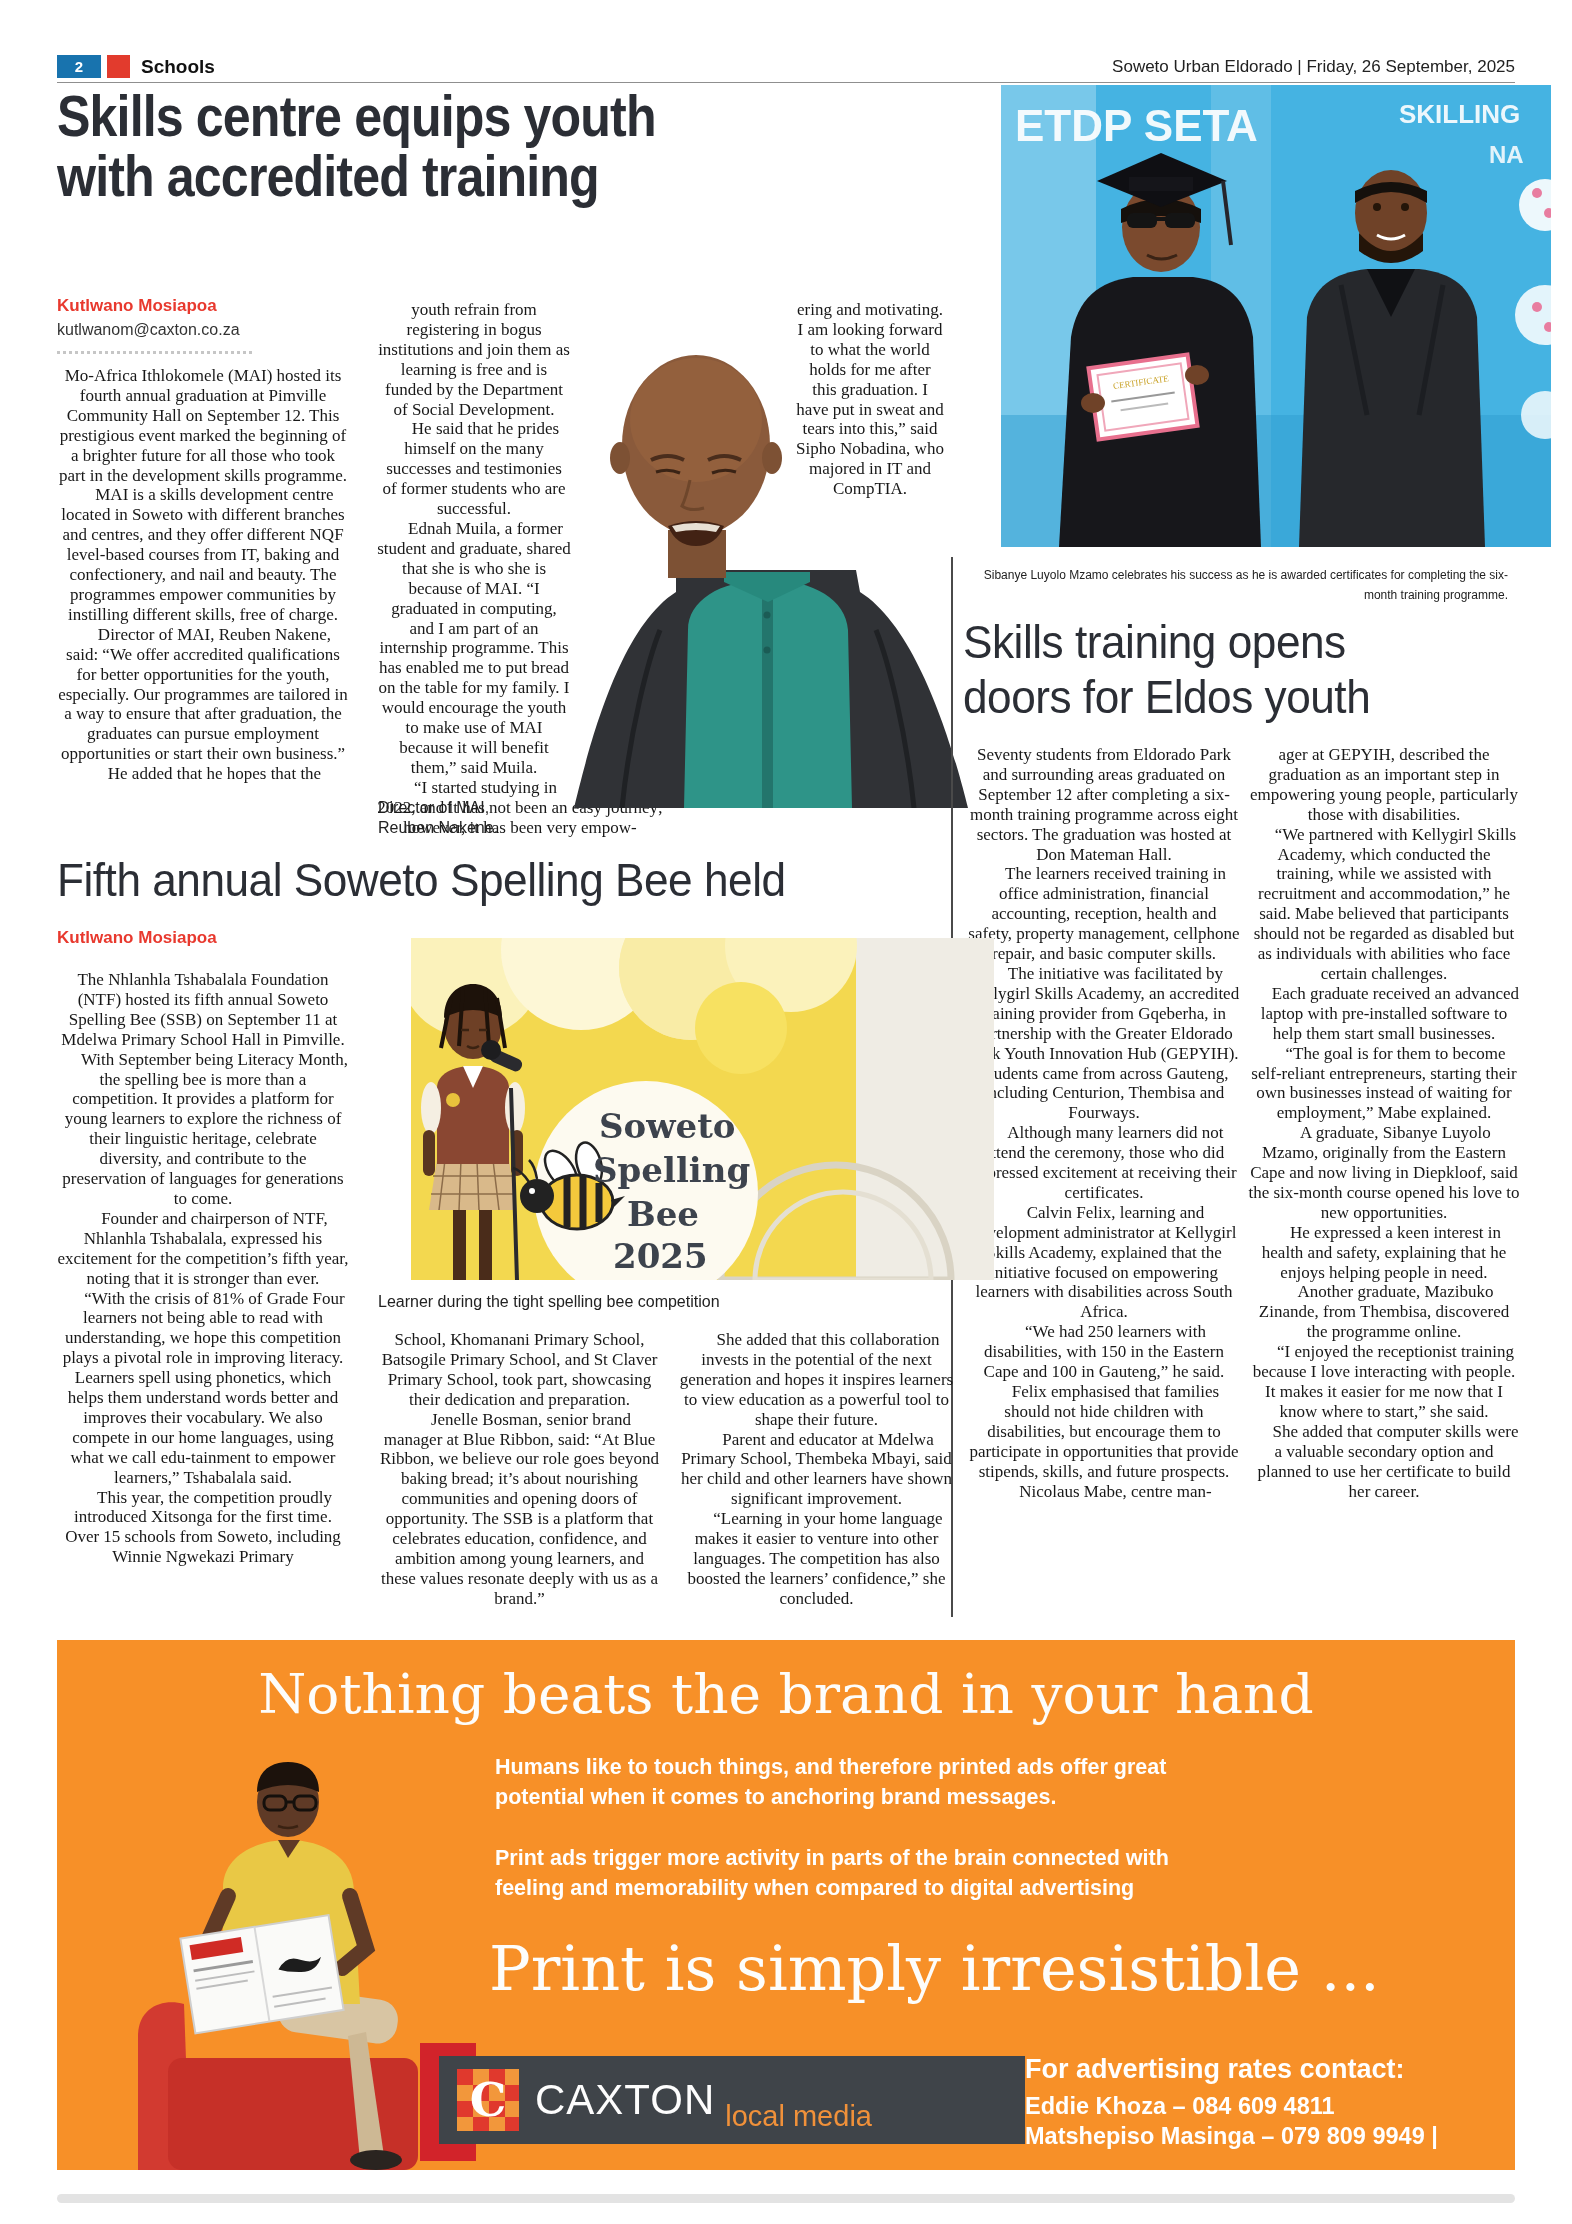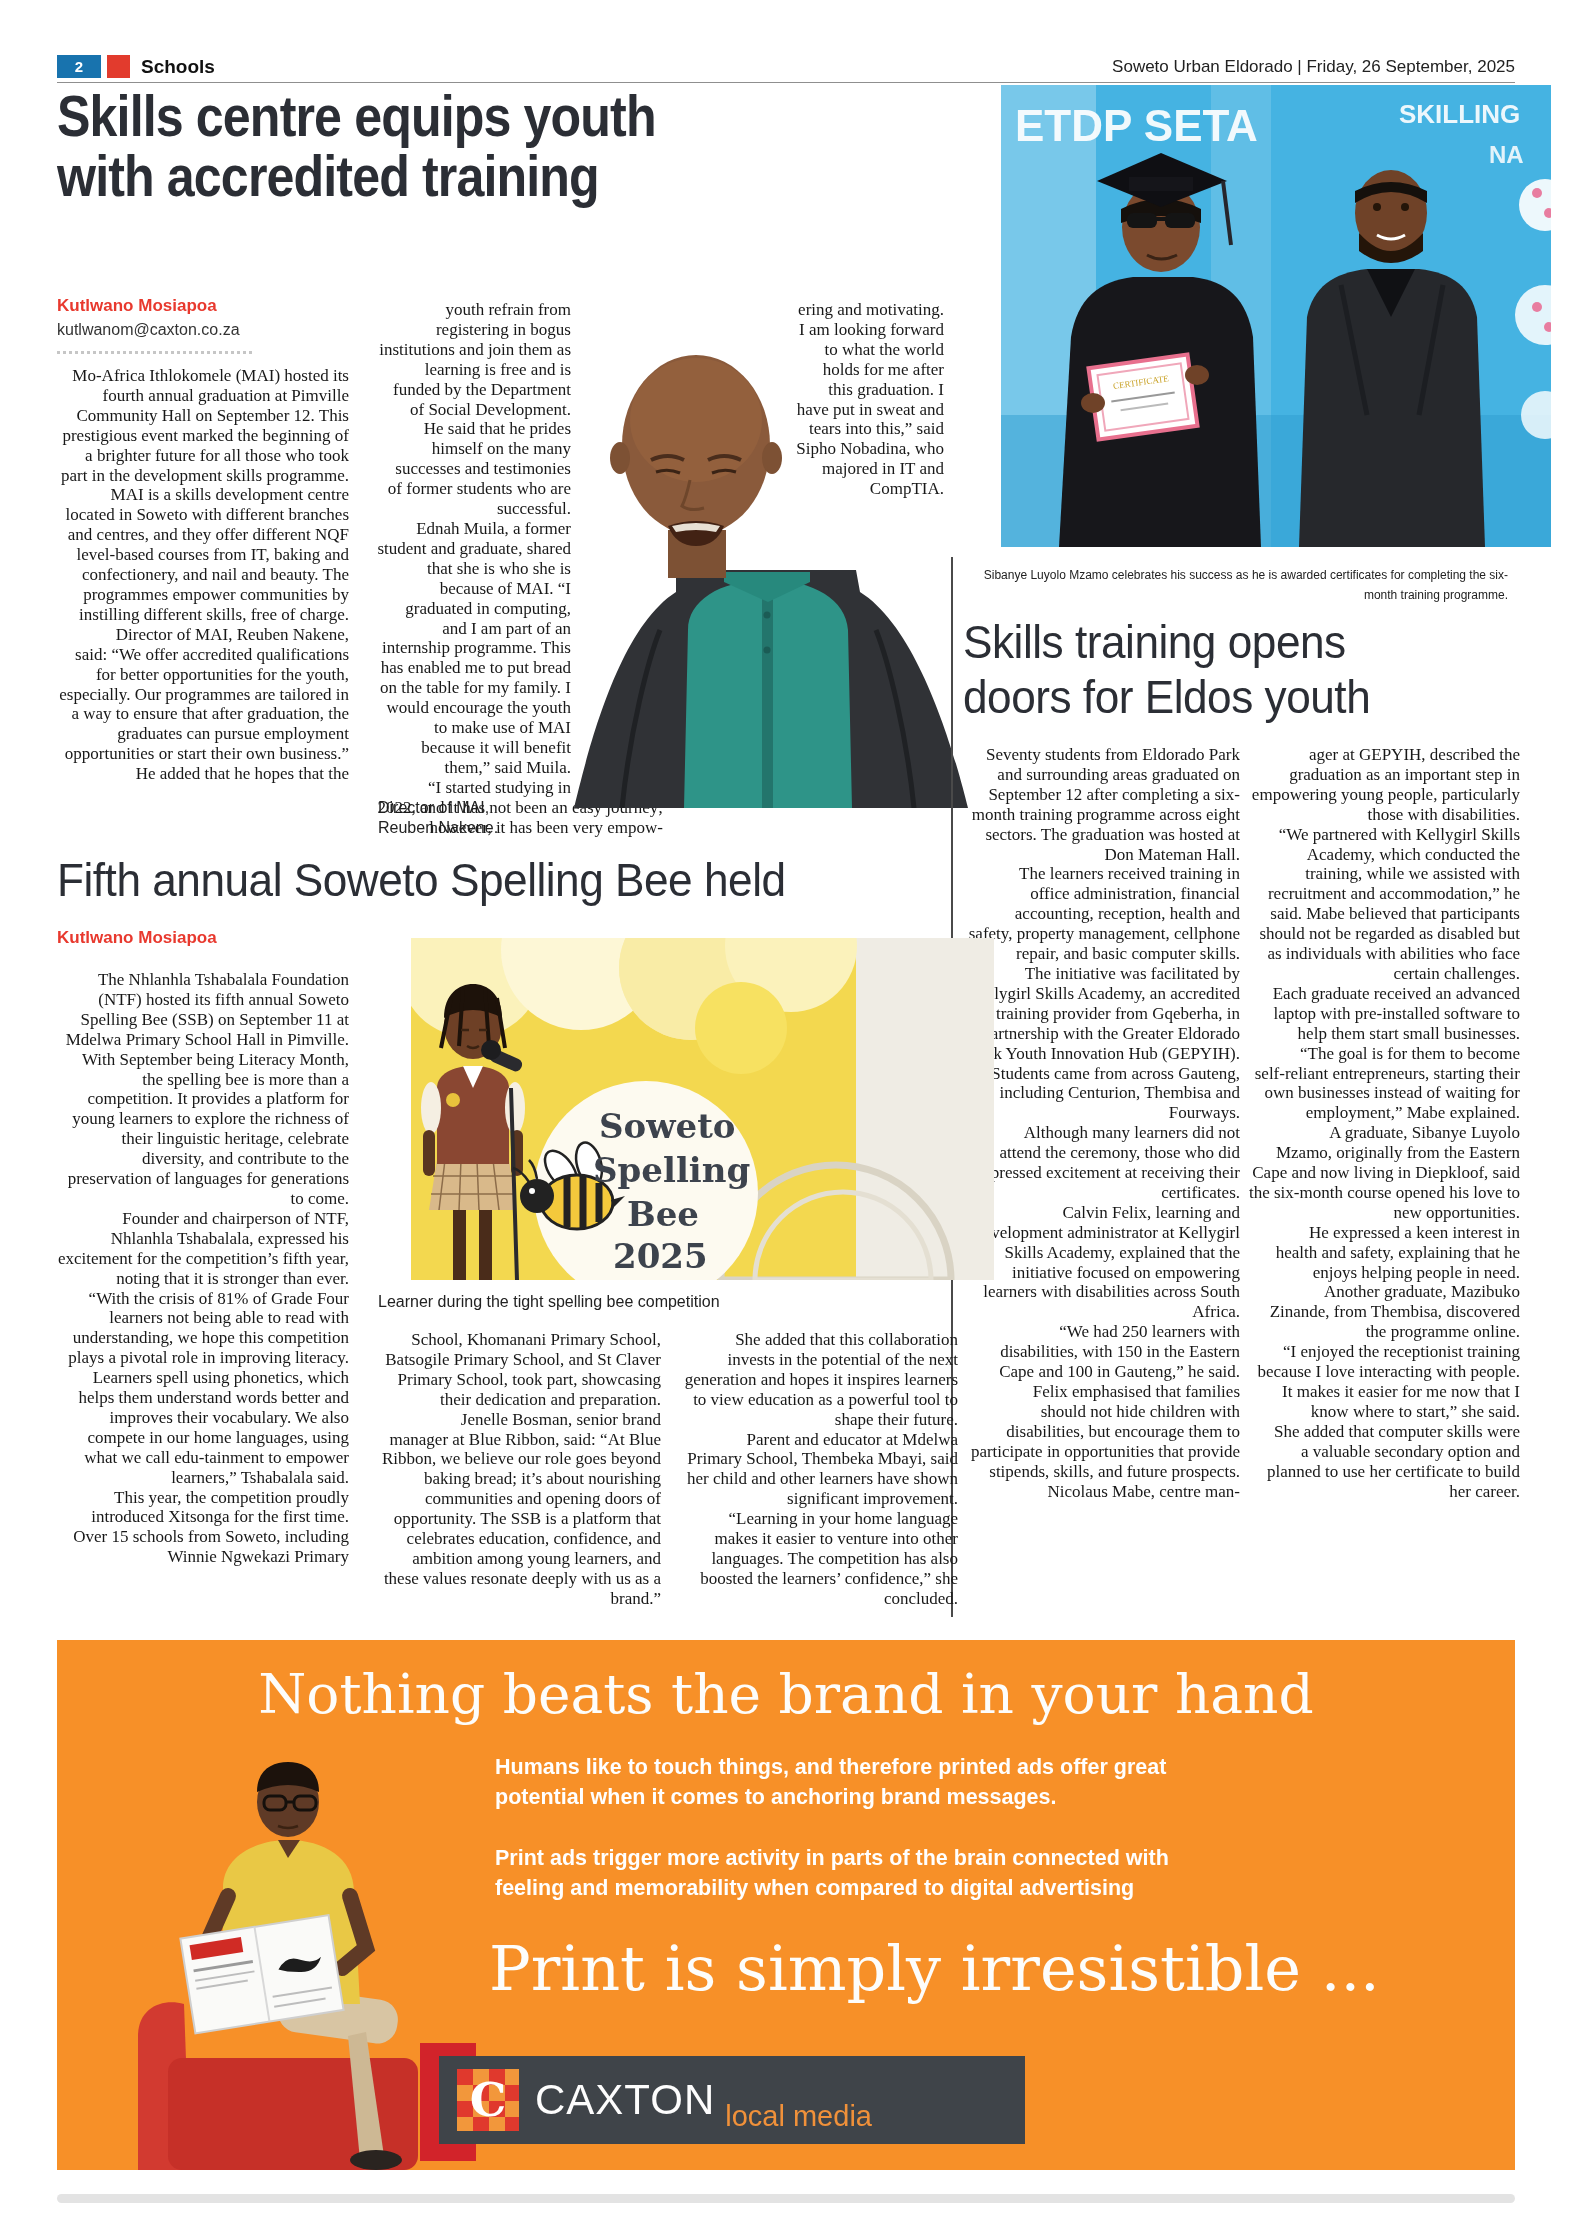--- a/index.html
+++ b/index.html
@@ -17,21 +17,21 @@
   .h1-big{position:absolute;left:57px;top:86px;color:#2b2e35;font-weight:700;
           font-size:57px;line-height:60px;letter-spacing:-1px;}
   .h1-big span{display:inline-block;transform:scaleX(.88);transform-origin:left center;white-space:nowrap;}
   .h2-med{color:#2b2e35;font-weight:400;font-size:46px;line-height:55px;letter-spacing:-.5px;}
   .h2-med span{display:inline-block;transform:scaleX(.96);transform-origin:left center;white-space:nowrap;}
   .byline{font-size:17px;font-weight:bold;color:#e8392e;}
   .byline-email{font-size:16px;color:#333;}
   .dotrule{border-top:3px dotted #c6c6c6;width:195px;}
   
   .serifcol{position:absolute;font-family:"Liberation Serif",serif;font-size:17px;
-            line-height:19.9px;color:#181818;text-align:right;}
+            line-height:19.9px;color:#181818;text-align:center;}
   .serifcol p{margin:0;}
   .serifcol p + p{text-indent:1.35em;}
   .serifcol.indent-all p{text-indent:1.35em;}
   .caption{position:absolute;font-size:16px;line-height:20px;color:#222;}
   .vrule{position:absolute;left:951px;top:557px;width:2px;height:1060px;background:#4a4a4a;}
   
   .wrap-left{float:left;width:118px;height:300px;margin-top:40px;}
   .wrap-right{float:right;width:92px;height:330px;margin-top:158px;}
   
   .photo{position:absolute;padding-left:36px;}
@@ -345,16 +345,21 @@
 
     <div class="ad-redtab"></div>
     <div class="ad-panel">
       <div class="clogo">
           <span>C</span>
         </div>
       <div class="caxton">CAXTON</div>
       <div class="localmedia">local media</div>
     </div>
 
+    <div class="ad-contact">
+      <div class="c-head">For advertising rates contact:</div>
+      <div class="c-line">Eddie Khoza – 084 609 4811</div>
+      <div class="c-line">Matshepiso Masinga – 079 809 9949 |</div>
+    </div>
   </div>
 
   <div class="scrollbar"></div>
 </div>
 
 </body></html>

